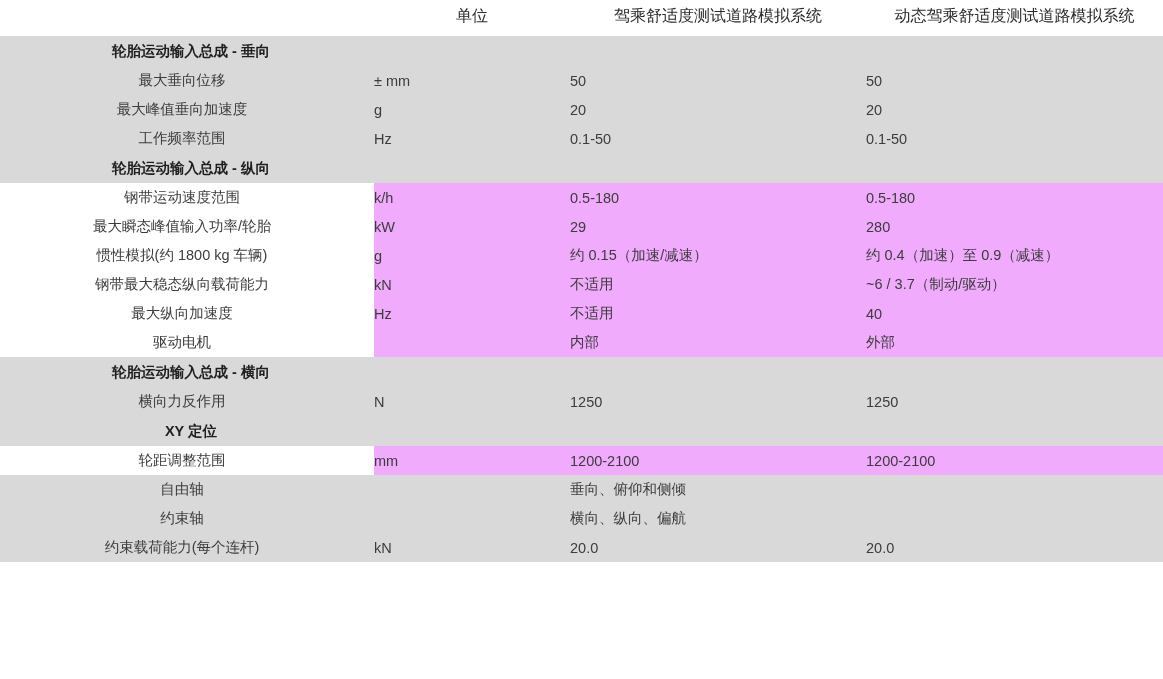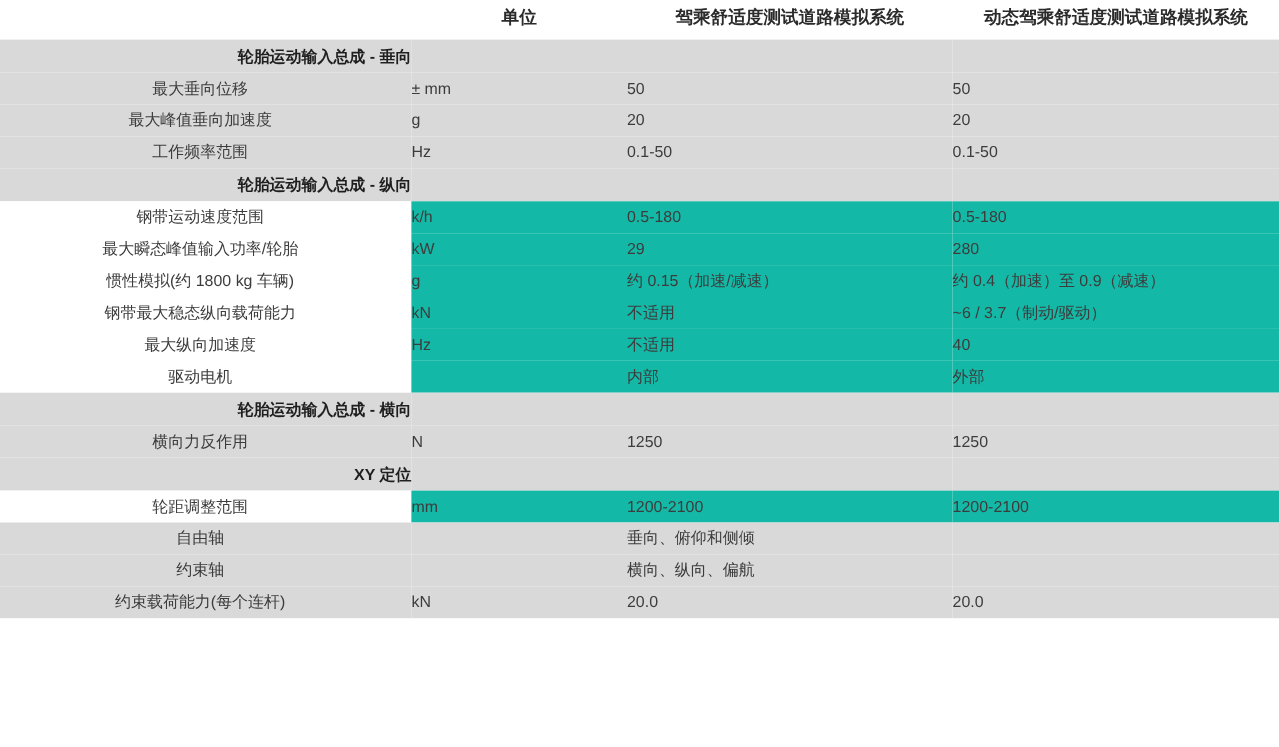--- a/index.html
+++ b/index.html
@@ -26,41 +26,41 @@
 
   th, td {
     padding: 0;
     margin: 0;
   }
 
   
   tr.header-row th {
     height: 32px;
     font-size: 16px;
-    font-weight: bold;
+    font-weight: normal;
     color: #2b2b2b;
     text-align: center;
     vertical-align: middle;
     background: #ffffff;
     padding-bottom: 4px;
   }
   tr.header-row th.blank { background: #ffffff; }
 
   
   tr.section td {
     height: 30px;
     background: #d9d9d9;
     font-size: 14.5px;
     font-weight: bold;
     color: #1f1f1f;
     vertical-align: middle;
   }
   tr.section td.section-title {
     padding-left: 8px;
-    text-align: right;
+    text-align: center;
   }
   tr.section td.sec-cell {
     background: #d9d9d9;
   }
 
   
   tr.data td {
     height: 29px;
     font-size: 14.5px;
     vertical-align: middle;
@@ -79,21 +79,21 @@
   tr.data.shaded td.val {
     background: #d9d9d9;
   }
   
   tr.data.light td.label,
   tr.data.light td.unit,
   tr.data.light td.val {
     background: #ffffff;
   }
   
-  tr.data.light td.unit, tr.data.light td.val { background: #14b8a6; }
+  tr.data.light td.unit, tr.data.light td.val { background: #f0abfc; }
 </style>
 </head>
 <body>
 
 <table class="spec">
   <colgroup>
     <col class="c-label">
       <col class="c-unit">
       <col class="c-v1">
       <col class="c-v2">

